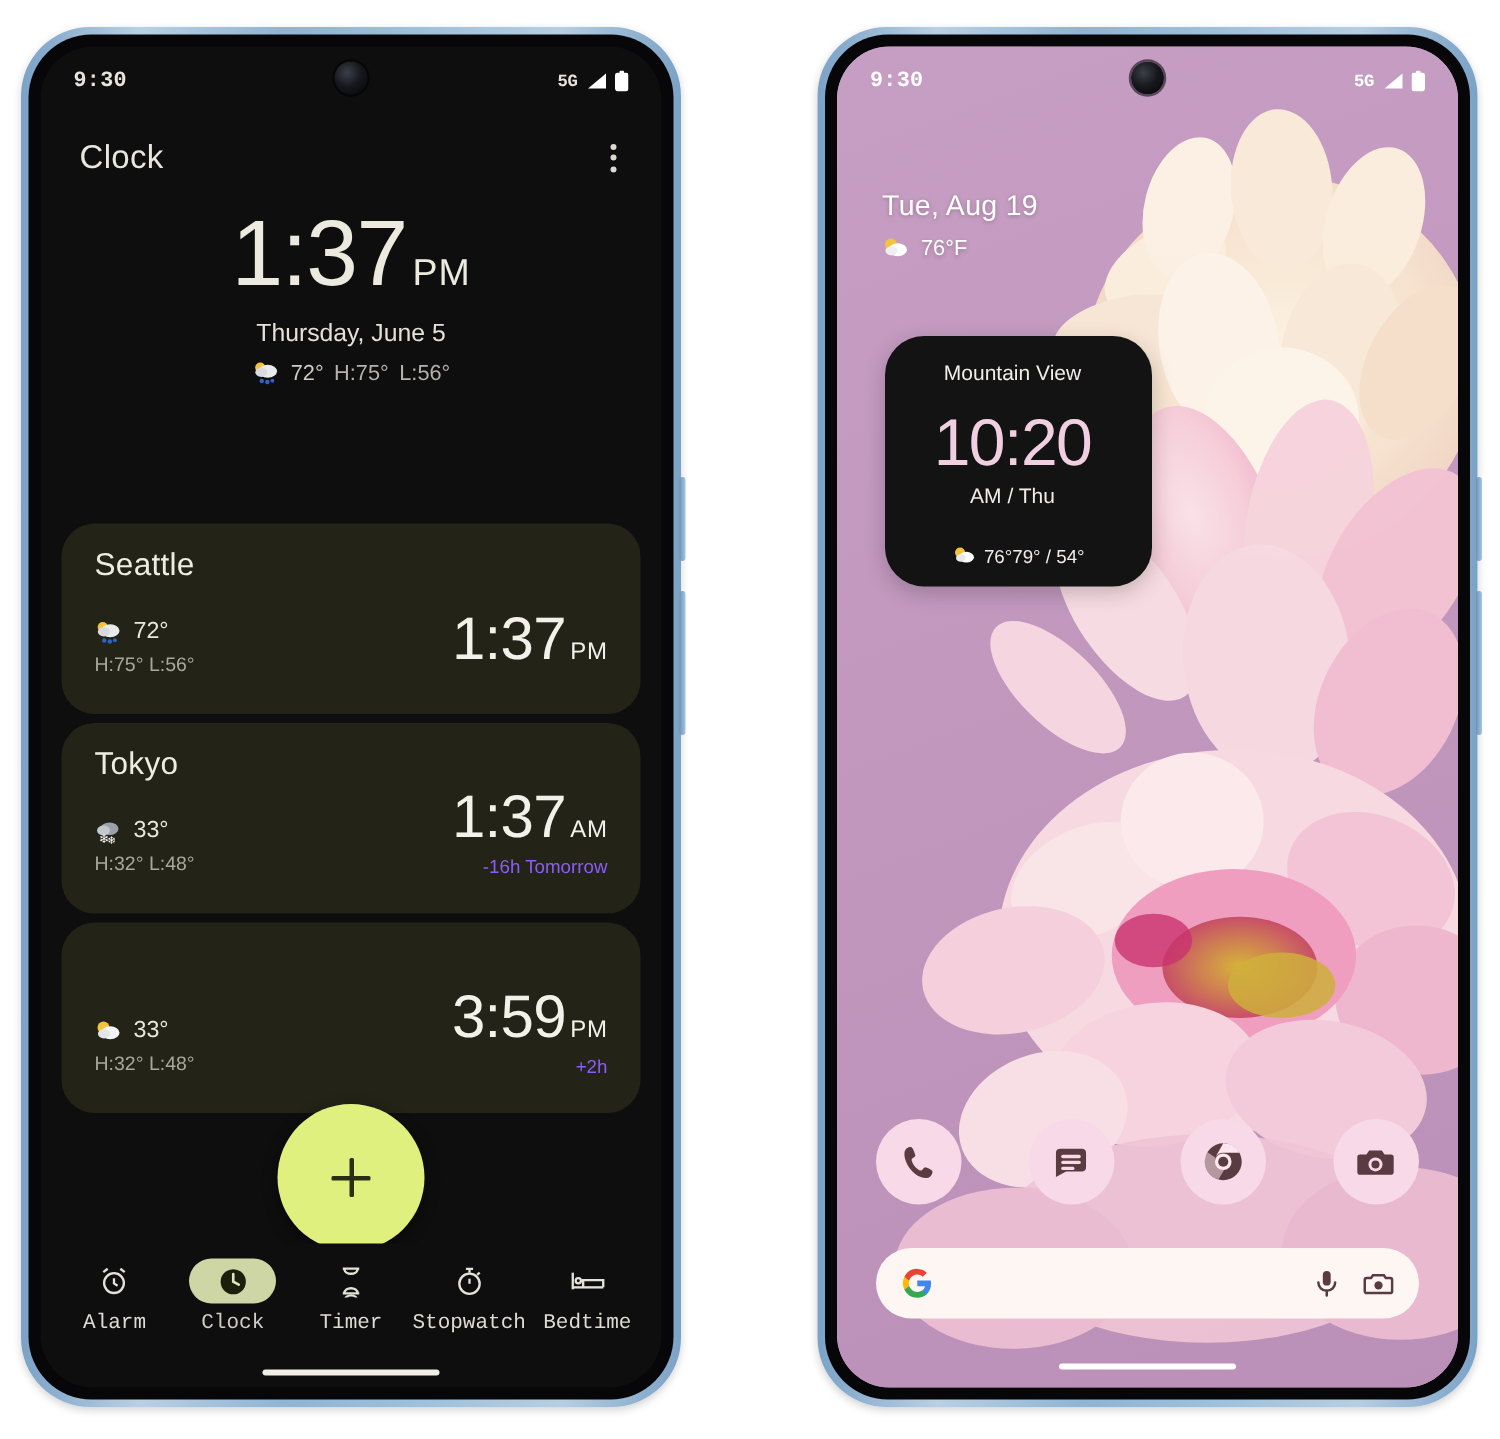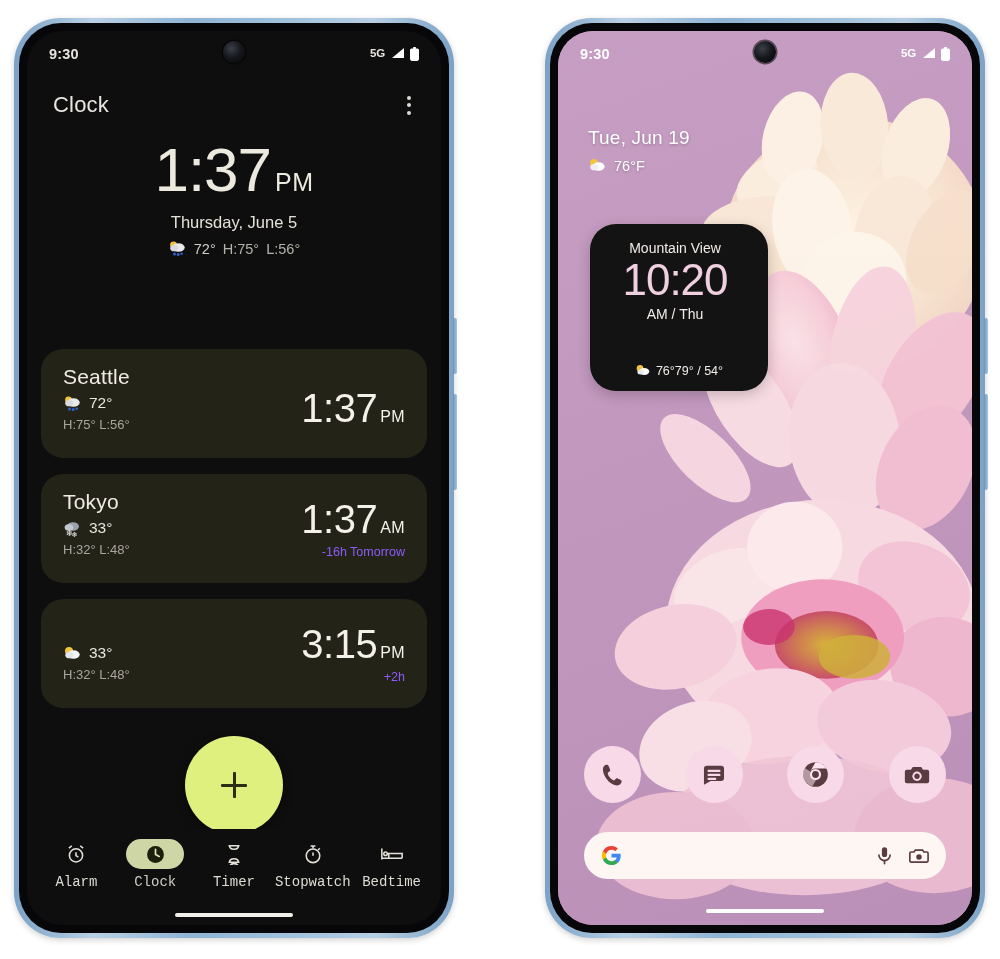--- a/index.html
+++ b/index.html
@@ -40,24 +40,24 @@
     background: linear-gradient(90deg,#6d93b6,#a9c5de);
     border-radius: 2px;
   }
   .side-btn.power  { top: 300px; height: 56px; }
   .side-btn.volume { top: 376px; height: 96px; }
 
   
   .statusbar {
     position: absolute; top: 0; left: 0; right: 0; height: 46px;
     display: flex; align-items: center; justify-content: space-between;
-    padding: 0 22px; z-index: 6;
+    padding: 0 22px; z-index: 6; font-family: Liberation Mono, monospace;
   }
   .sb-time { font-size: 14.5px; font-weight: 700; letter-spacing: .2px; }
-  .sb-right { display: flex; gap: 5px; }
+  .sb-right { display: flex; align-items: center; gap: 5px; }
   .sb-5g { font-size: 11.5px; font-weight: 700; letter-spacing: -.2px; }
   .sig { width: 15px; height: 12px; }
   .batt { width: 9px; height: 14px; border-radius: 2px; }
 
   .punchhole {
     position: absolute; top: 10px; left: 50%; transform: translateX(-50%);
     width: 22px; height: 22px; border-radius: 50%;
     background: radial-gradient(circle at 38% 34%, #3b3f48 0%, #16171c 48%, #050507 100%);
     box-shadow: 0 0 0 1.5px rgba(0,0,0,.55);
     z-index: 8;
@@ -86,22 +86,22 @@
     display: flex; align-items: center; justify-content: center; gap: 7px;
   }
   .hero-wx .hl { color: #b5b2ab; }
 
   
   .cities { position: absolute; top: 318px; left: 14px; right: 14px; }
   .city-card {
     position: relative;
     background: #232318;
     border-radius: 22px;
-    height: 109px;
-    margin-bottom: 16px;
+    height: 127px;
+    margin-bottom: 6px;
     padding: 16px 22px 0 22px;
   }
   .city-name { font-size: 21px; font-weight: 400; color: #efece3; letter-spacing: .2px; }
   .city-row {
     position: absolute; left: 22px; bottom: 26px;
     display: flex; flex-direction: column; gap: 5px;
   }
   .city-temp { display: flex; align-items: center; gap: 7px; font-size: 15.5px; color: #e9e6de; }
   .city-hl { font-size: 13px; color: #a9a69d; }
   .city-time-wrap {
@@ -160,21 +160,21 @@
   .home-date { font-size: 19px; font-weight: 400; color: #fff; text-shadow: 0 1px 3px rgba(0,0,0,.25); letter-spacing: .2px; }
   .home-wx { display: flex; align-items: center; gap: 7px; margin-top: 8px; font-size: 14.5px; color: #fff; text-shadow: 0 1px 3px rgba(0,0,0,.25); }
 
   .widget {
     position: absolute; left: 32px; top: 193px; width: 178px; height: 167px;
     background: #131313; border-radius: 26px; z-index: 4;
     padding: 16px 10px 0 2px; text-align: center;
     box-shadow: 0 4px 14px rgba(0,0,0,.2);
   }
   .w-city { font-size: 14px; color: #f2ece9; font-weight: 400; }
-  .w-time { font-size: 44px; line-height: 1.1; color: #f0cfe1; font-weight: 400; letter-spacing: -1px; margin-top: 0; }
+  .w-time { font-size: 44px; line-height: 1.1; color: #f0cfe1; font-weight: 400; letter-spacing: -1px; margin-top: 16px; }
   .w-sub { font-size: 14px; color: #f2ece9; margin-top: 2px; }
   .w-bottom {
     position: absolute; left: 14px; right: 14px; bottom: 13px;
     display: flex; align-items: center; justify-content: center;
     font-size: 12.5px; color: #f2ece9;
   }
   .w-now { display: flex; align-items: center; gap: 5px; }
 
   .dock { position: absolute; left: 26px; right: 26px; bottom: 122px; display: flex; justify-content: space-between; z-index: 4; }
   .dock-icon {
@@ -309,21 +309,21 @@
                   <circle cx="6" cy="6" r="4" fill="#f3c33c"></circle>
                   <ellipse cx="10.5" cy="9.5" rx="6.2" ry="4.3" fill="#f3f4f6"></ellipse>
                   <ellipse cx="6.3" cy="10.2" rx="4" ry="3.1" fill="#e3e5e9"></ellipse>
                 </svg>
                 <span>33°</span>
               </div>
               <div class="city-hl">H:32° L:48°</div>
             </div>
             <div class="city-time-wrap">
               <div class="city-time">
-                <span>3:15</span>
+                <span>3:59</span>
                 <span class="city-ampm">PM</span>
               </div>
               <div class="city-offset">+2h</div>
             </div>
           </div>
 
         </div>
 
         <button class="fab">
           <span class="fab-plus"></span>
@@ -482,21 +482,21 @@
               <path d="M14 1 L14 11 L2 11 Z" fill="#ffffff"></path>
             </svg>
             <svg class="batt" viewBox="0 0 9 14">
               <rect x="0" y="1.5" width="9" height="12.5" rx="1.6" fill="#ffffff"></rect>
               <rect x="3" y="0" width="3" height="2" rx="0.8" fill="#ffffff"></rect>
             </svg>
           </span>
         </div>
 
         <div class="home-date-block">
-          <div class="home-date">Tue, Jun 19</div>
+          <div class="home-date">Tue, Aug 19</div>
           <div class="home-wx">
             <svg width="19" height="17" viewBox="0 0 19 17">
               <circle cx="6" cy="6" r="4" fill="#f3c33c"></circle>
               <ellipse cx="10.5" cy="9.5" rx="6.2" ry="4.3" fill="#fdfdfd"></ellipse>
               <ellipse cx="6.3" cy="10.2" rx="4" ry="3.1" fill="#efefef"></ellipse>
             </svg>
             <span>76°F</span>
           </div>
         </div>
 

